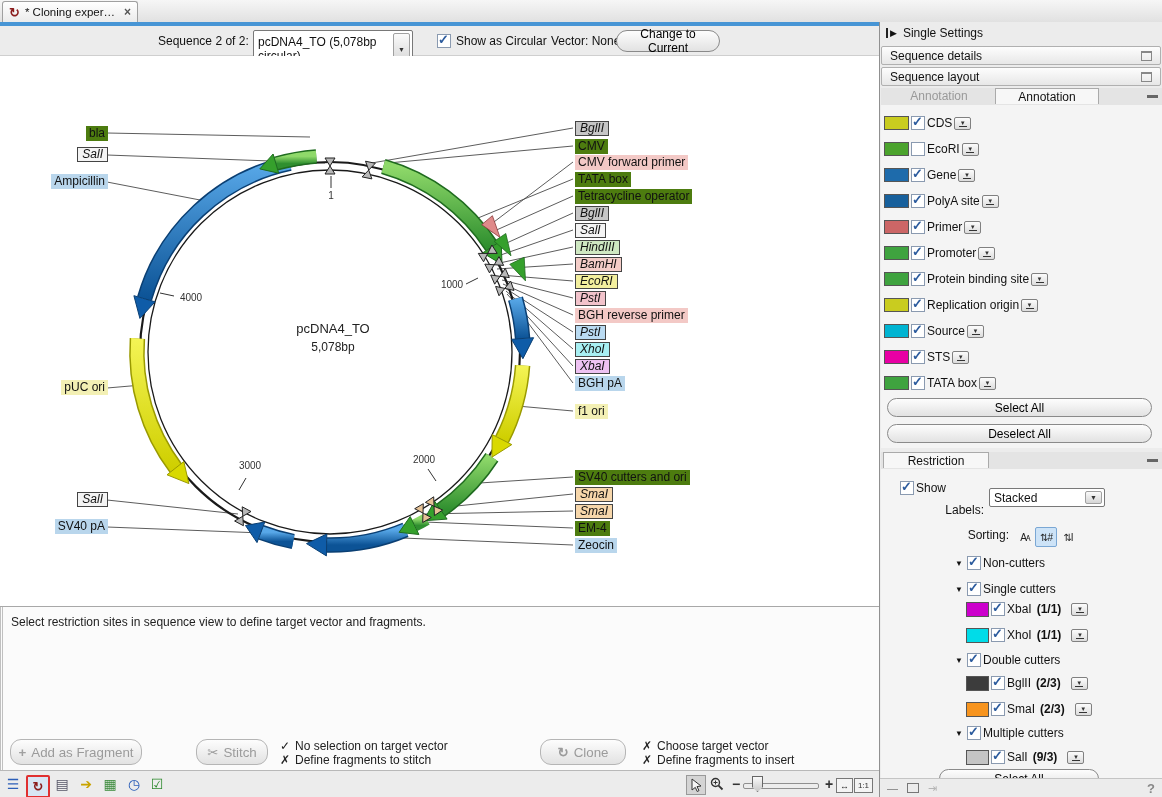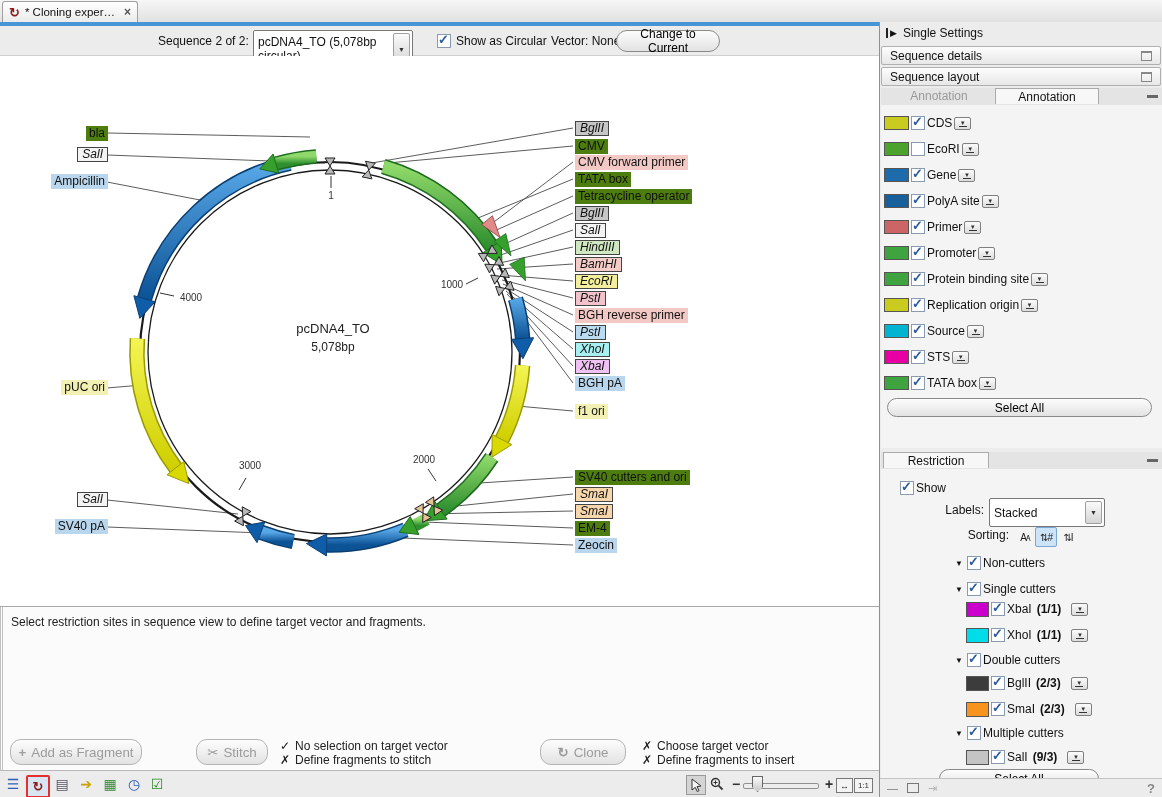--- a/index.html
+++ b/index.html
@@ -463,36 +463,37 @@
       </div>
       <div class="arow" style="left:3px;top:270px">
         <span class="swatch" style="background-color: rgb(63, 163, 63);"></span>
         <span class="cb on"></span>
         <span>TATA box</span>
         <span class="dd">
             <i>▼</i>
           </span>
       </div>
       <button class="btn sbtn" style="left:6px;top:293px;width:265px">Select All</button>
+      <button class="btn sbtn" style="left:6px;top:319px;width:265px">Deselect All</button>
     </div>
 
     <div class="stabs" style="top:430px">
       <span class="stab active" style="left:2px;width:106px">Restriction sites</span>
       <span class="dashicon" style="left:266px"></span>
     </div>
 
     <div class="panel" style="top:447px;height:309px">
       <div class="trow" style="left:19px;top:11px">
         <span class="cb on"></span>
         <span>Show</span>
       </div>
       <div class="trow" style="left:0;top:33px;width:103px;justify-content:flex-end">
         <span>Labels:</span>
       </div>
-      <div class="combo" style="left:108px;top:29px;width:116px;height:29px">
+      <div class="combo" style="left:108px;top:19px;width:116px;height:19px">
         <span>Stacked</span>
         <span class="combo-arrow">▼</span>
       </div>
       <div class="trow" style="left:0;top:58px;width:128px;justify-content:flex-end">
         <span>Sorting:</span>
       </div>
       <span class="sicon" style="position:absolute;left:133px;top:58px">Aᴀ</span>
       <span class="sicon sel" style="position:absolute;left:154px;top:58px">⇅#</span>
       <span class="sicon" style="position:absolute;left:176px;top:58px">⇅I</span>
 

